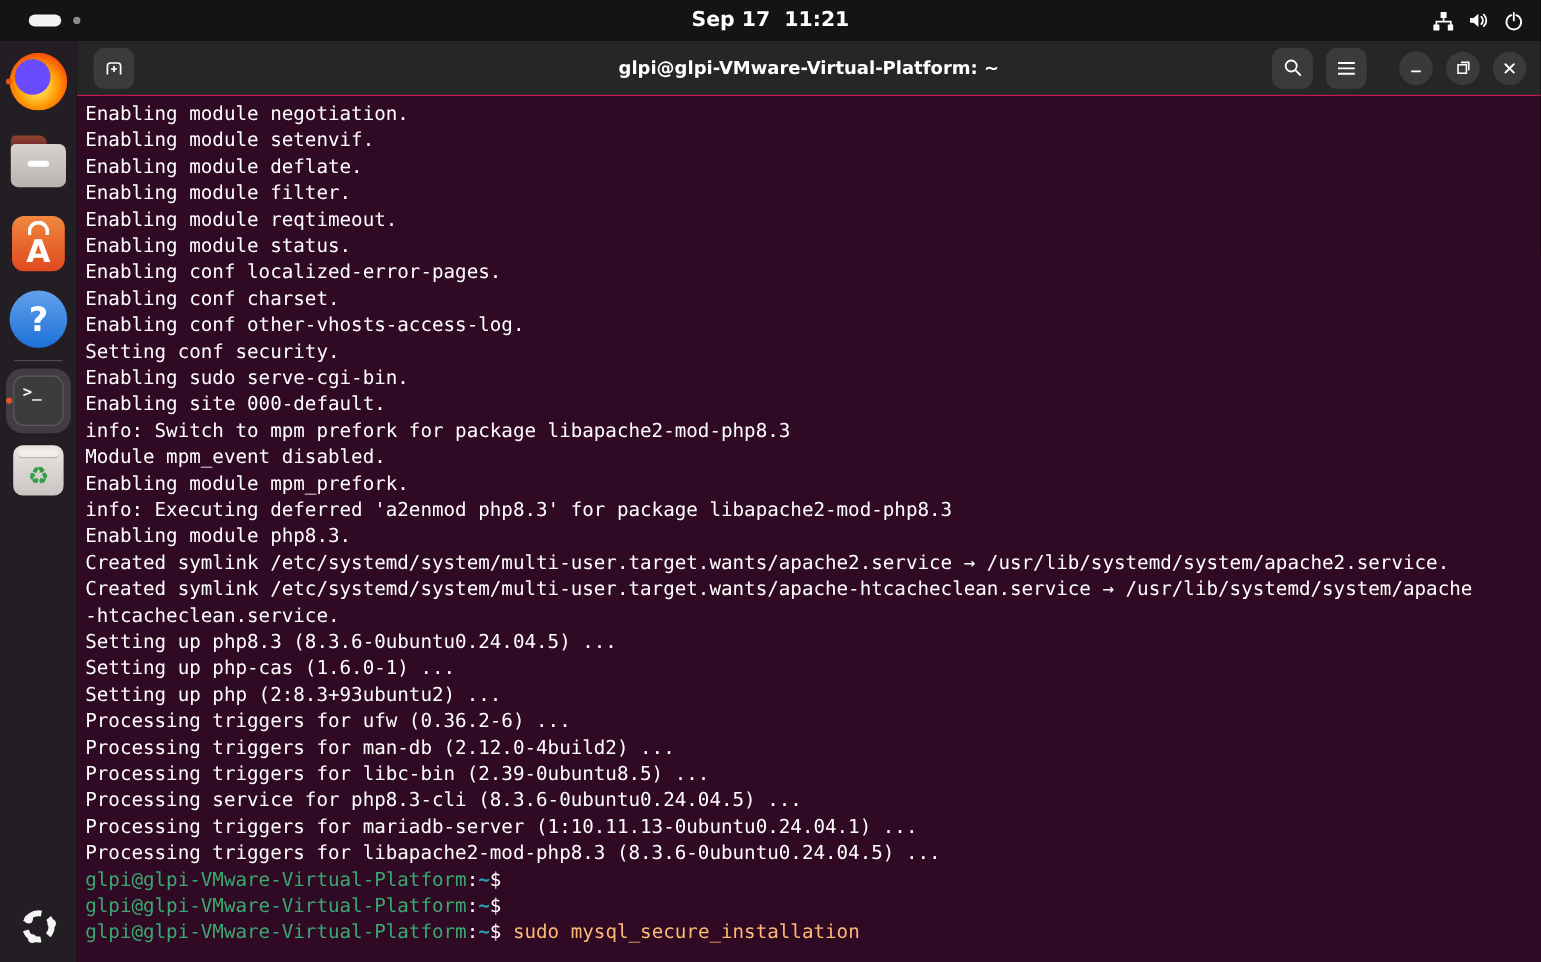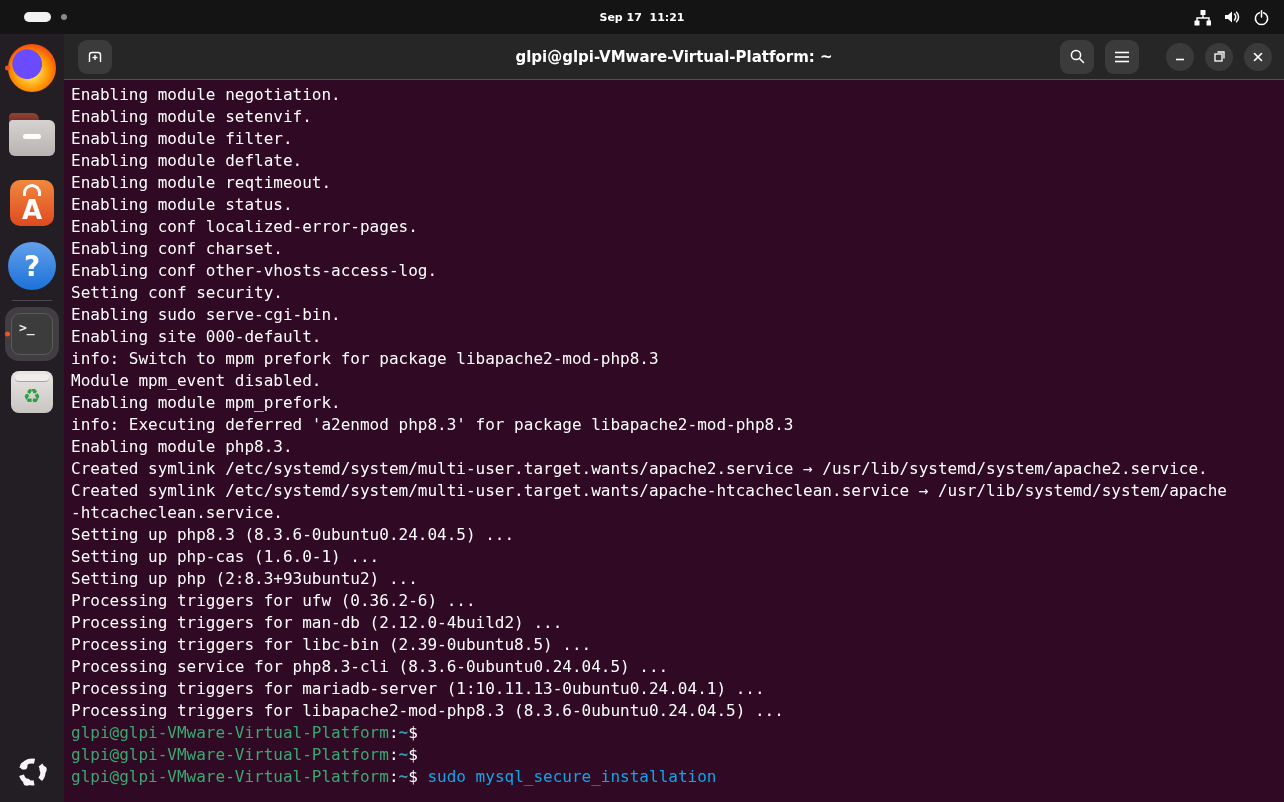--- a/index.html
+++ b/index.html
@@ -6,21 +6,21 @@
   html,body { width:1284px; height:802px; overflow:hidden; background:#000; }
   body { font-family:"DejaVu Sans", sans-serif; }
 
   .screen { position:relative; width:1284px; height:802px; display:flex; flex-direction:column; }
 
   
   .topbar { height:34px; background:var(--topbar-bg); display:flex; align-items:center; position:relative; flex:0 0 34px; }
   .ws-area { display:flex; align-items:center; gap:10px; padding-left:24px; }
   .ws-pill { width:27px; height:10px; border-radius:6px; background:#f2f2f2; }
   .ws-dot  { width:6px; height:6px; border-radius:50%; background:#8a8a8a; }
-  .clock { position:absolute; left:50%; transform:translateX(-50%); color:#ffffff; font-size:11px; font-weight:600; white-space:pre; }
+  .clock { position:absolute; left:50%; transform:translateX(-50%); color:#ffffff; font-size:17px; font-weight:600; white-space:pre; }
   .tray { position:absolute; right:14px; display:flex; align-items:center; gap:12px; }
   .tray svg { display:block; }
 
   
   .main { flex:1; display:flex; min-height:0; }
 
   
   .dock { width:64px; background:var(--dock-bg); display:flex; flex-direction:column; align-items:center; position:relative; flex:0 0 64px; }
   .dock-item { position:relative; width:64px; display:flex; justify-content:center; }
   .run-dot { position:absolute; left:5px; top:50%; transform:translateY(-50%); width:5px; height:5px; border-radius:50%; background:var(--accent-orange); }
@@ -54,21 +54,21 @@
   .tb-right { position:absolute; right:12px; display:flex; align-items:center; gap:11px; }
   .circle-btn { width:28px; height:28px; border-radius:50%; background:#3a3a3a; display:flex; align-items:center; justify-content:center; }
   .gap-left { margin-left:16px; }
 
   .terminal { flex:1; background:var(--terminal-bg); padding:4px 12px 0 7px; overflow:hidden; cursor:text; }
   .tline { height:22px; line-height:22px; font-family:"DejaVu Sans Mono", monospace; font-size:16px; color:#ffffff; white-space:pre; }
   .p-user { color:var(--prompt-green); font-weight:normal; }
   .p-colon { color:#ffffff; }
   .p-path { color:var(--path-teal); font-weight:bold; }
   .p-dollar { color:#ffffff; }
-  .p-cmd { color:#0ea5e9;text-align:right; }
+  .p-cmd { color:#fdba74;text-align:right; }
 </style>
 </head>
 <body>
 
 <div class="screen">
 
   <div class="topbar">
     <div class="ws-area">
       <span class="ws-pill"></span>
       <span class="ws-dot"></span>
@@ -186,22 +186,22 @@
             <svg width="12" height="12" viewBox="0 0 12 12">
               <line x1="2.5" y1="2.5" x2="9.5" y2="9.5" stroke="#fff" stroke-width="1.6" stroke-linecap="round"></line>
               <line x1="9.5" y1="2.5" x2="2.5" y2="9.5" stroke="#fff" stroke-width="1.6" stroke-linecap="round"></line>
             </svg>
           </div>
         </div>
       </div>
       <div class="terminal">
           <div class="tline">Enabling module negotiation.</div>
           <div class="tline">Enabling module setenvif.</div>
+          <div class="tline">Enabling module deflate.</div>
           <div class="tline">Enabling module filter.</div>
-          <div class="tline">Enabling module deflate.</div>
           <div class="tline">Enabling module reqtimeout.</div>
           <div class="tline">Enabling module status.</div>
           <div class="tline">Enabling conf localized-error-pages.</div>
           <div class="tline">Enabling conf charset.</div>
           <div class="tline">Enabling conf other-vhosts-access-log.</div>
           <div class="tline">Setting conf security.</div>
           <div class="tline">Enabling sudo serve-cgi-bin.</div>
           <div class="tline">Enabling site 000-default.</div>
           <div class="tline">info: Switch to mpm prefork for package libapache2-mod-php8.3</div>
           <div class="tline">Module mpm_event disabled.</div>

